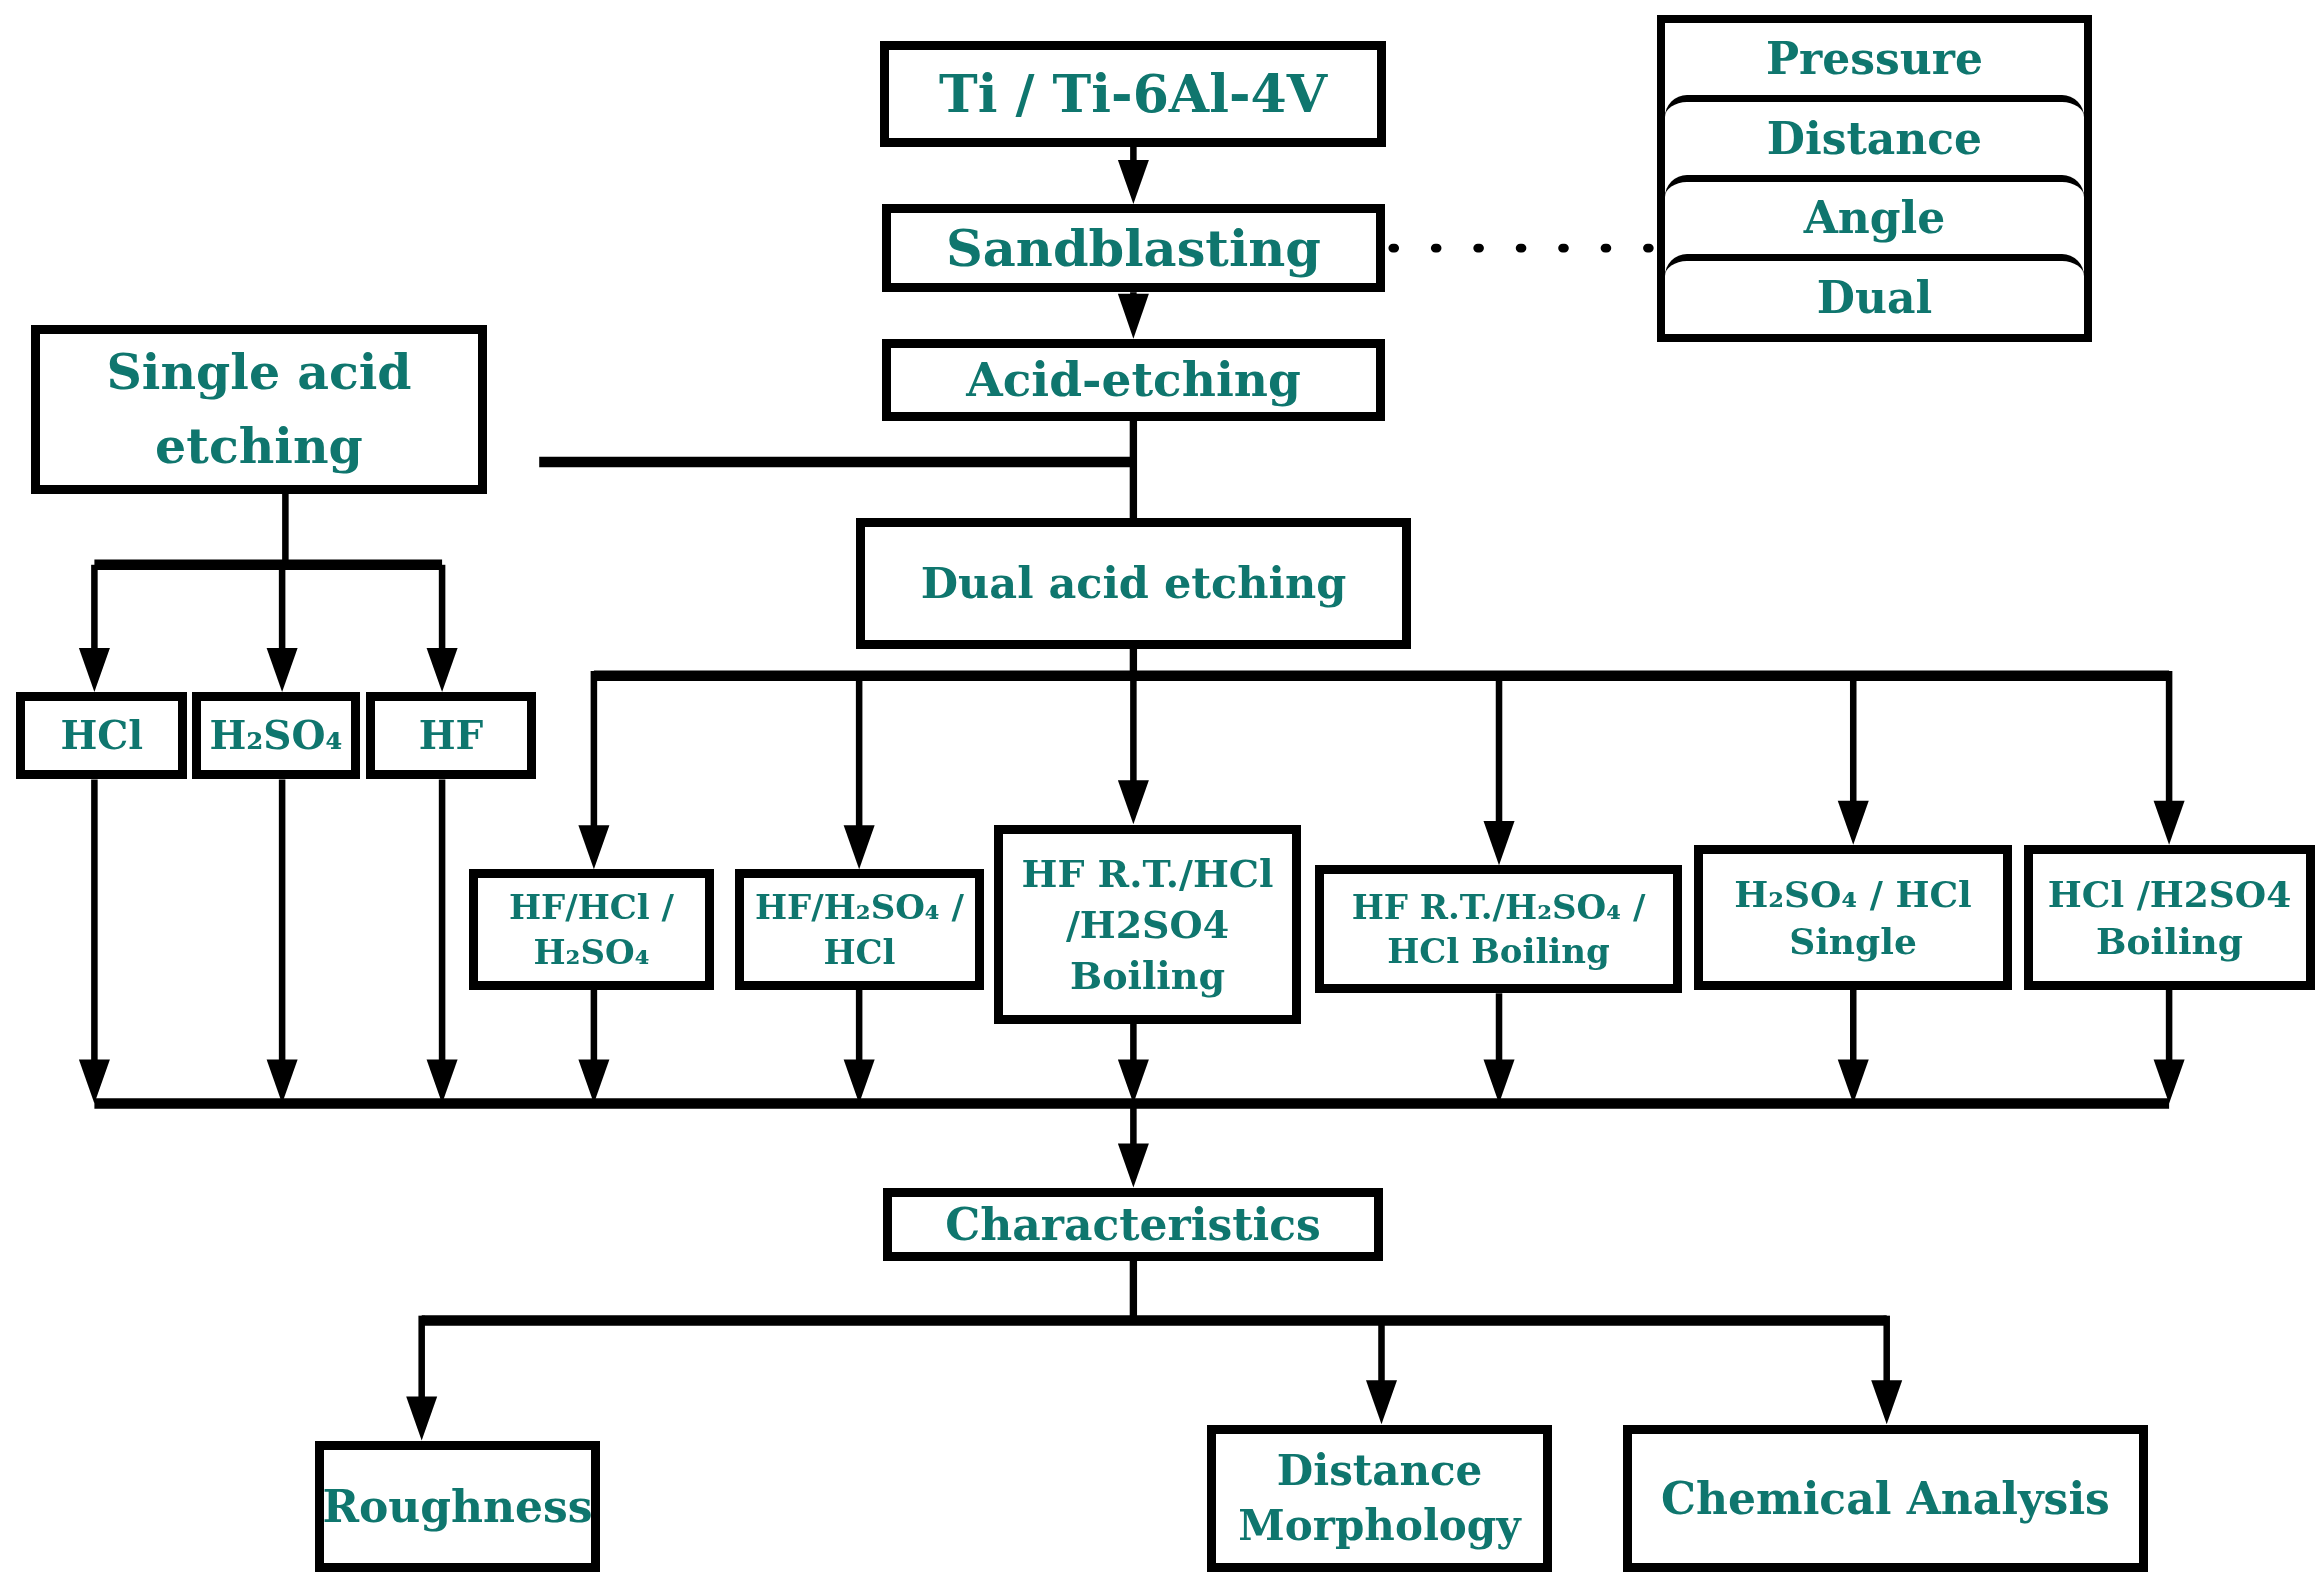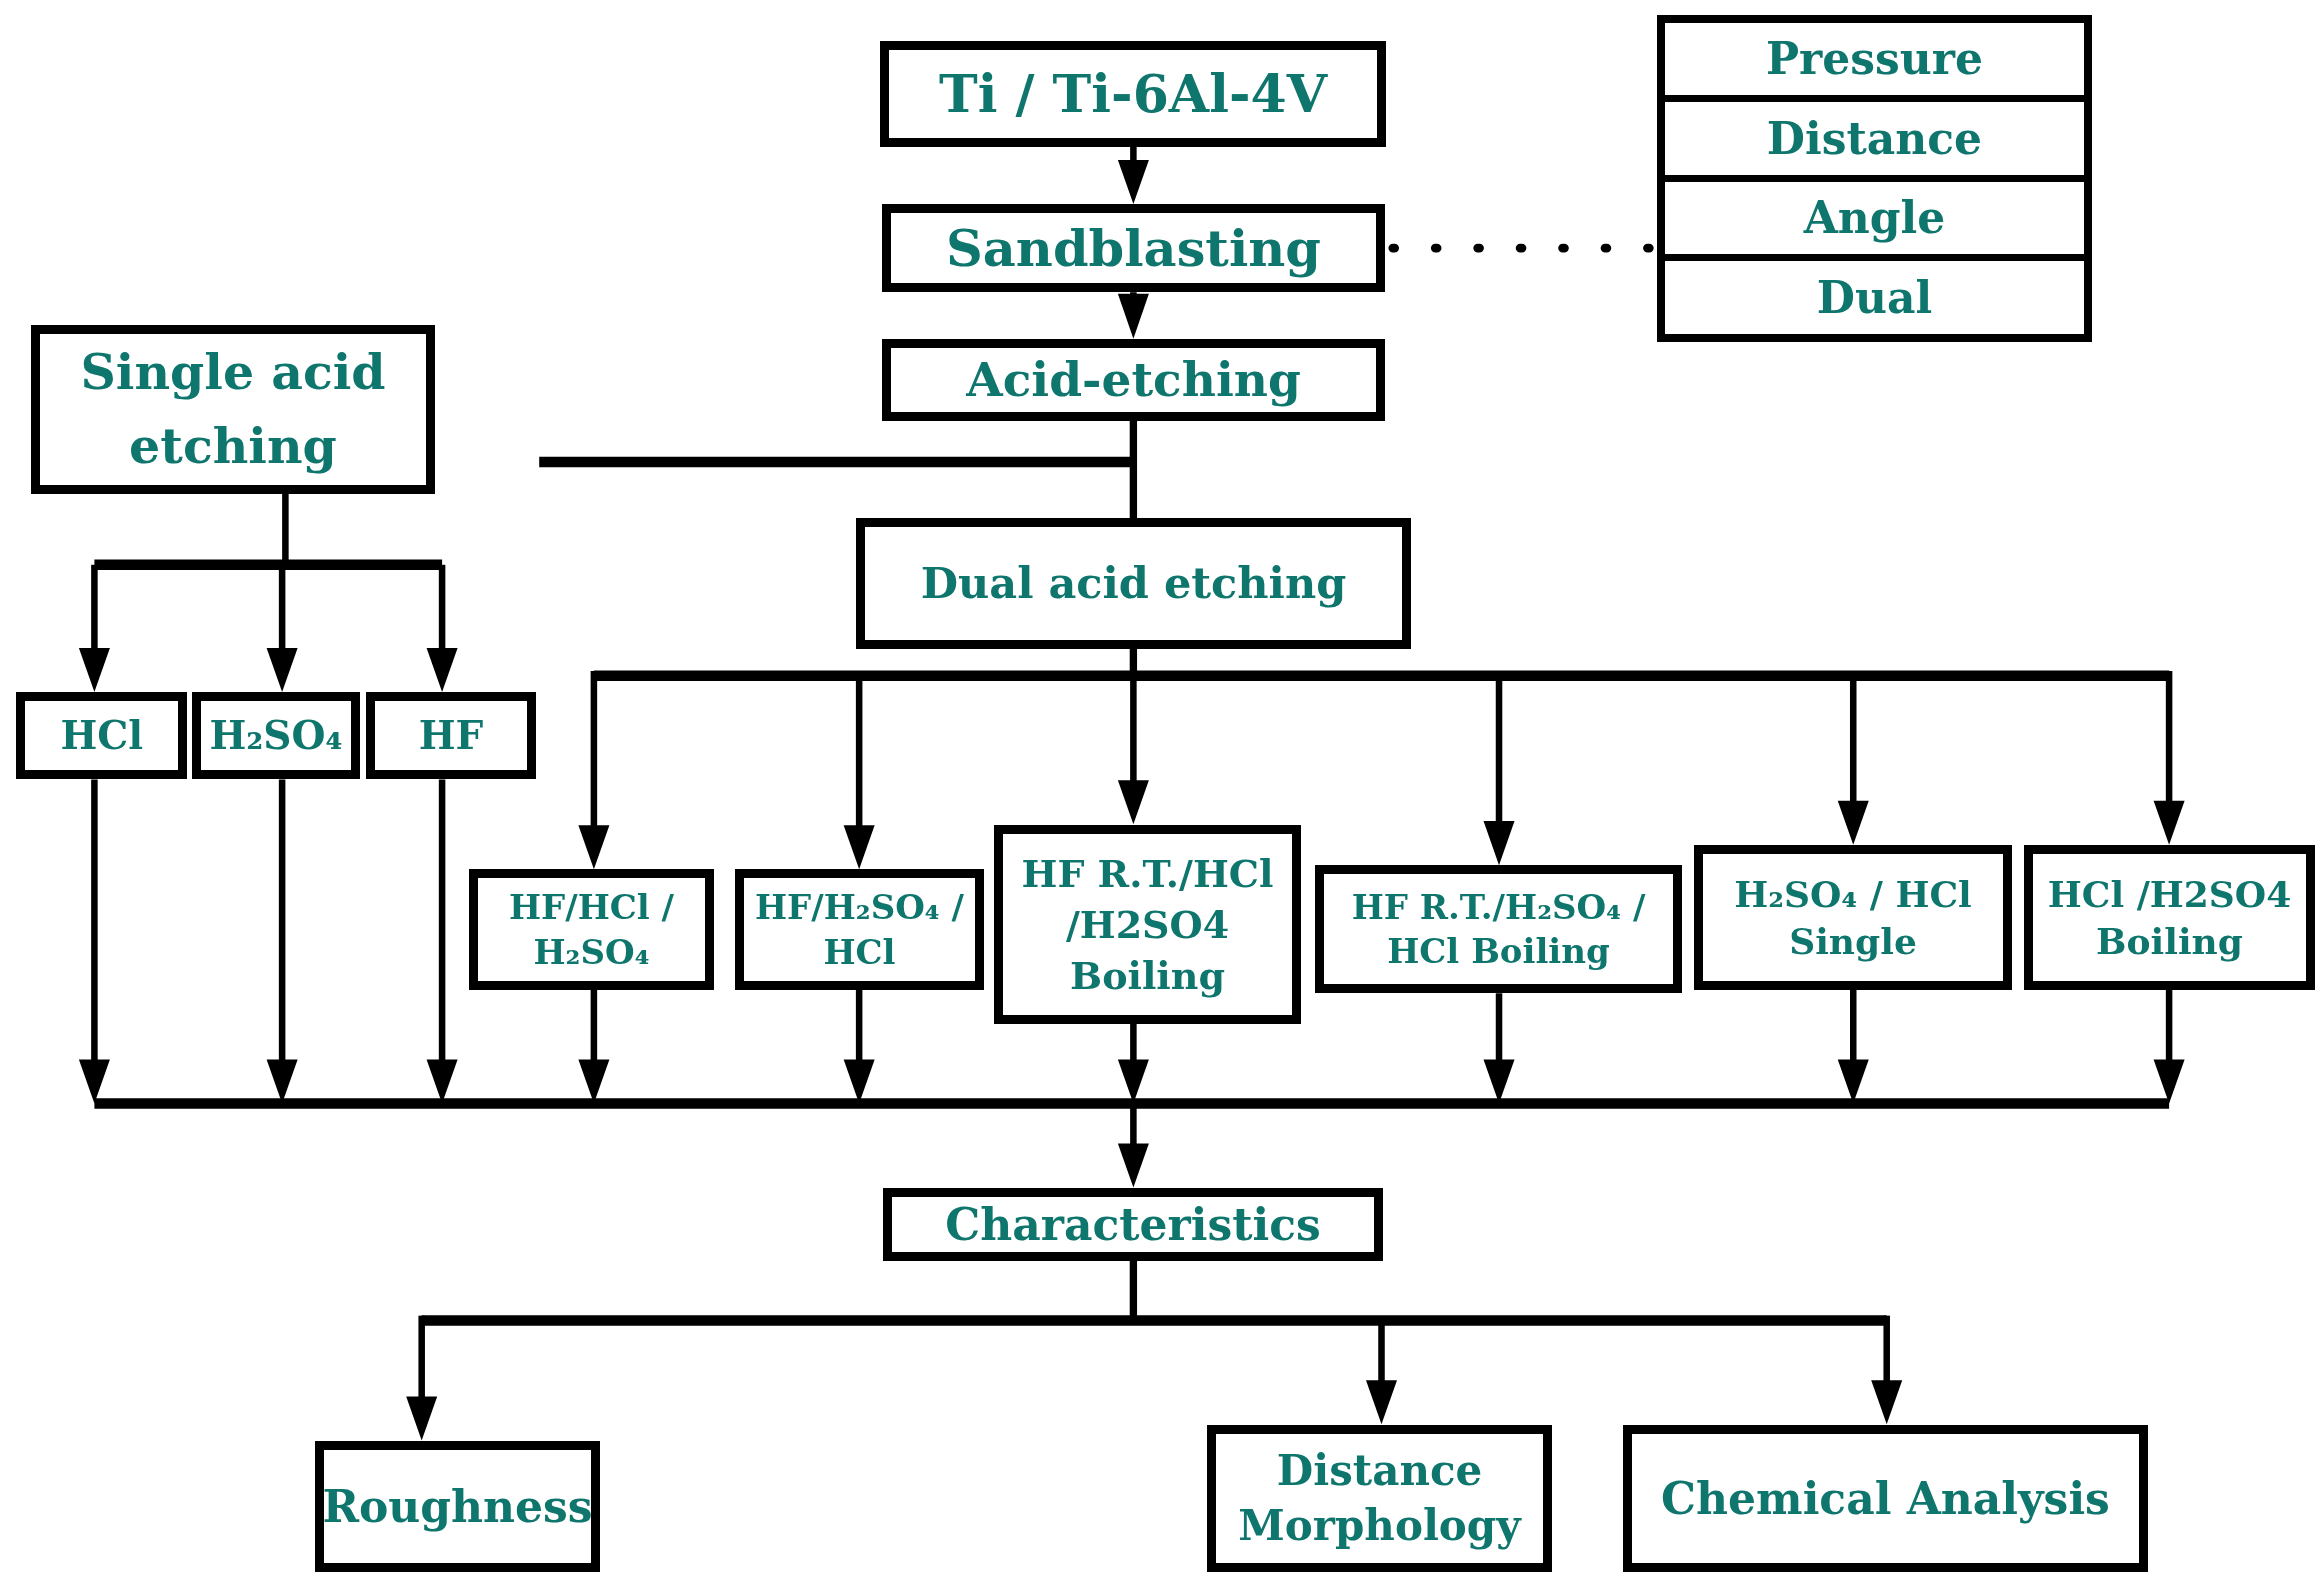--- a/index.html
+++ b/index.html
@@ -12,21 +12,21 @@
     position:absolute; box-sizing:border-box; background:#ffffff;
     border:9px solid #000; display:flex; align-items:center; justify-content:center;
     text-align:center; font-weight:700; white-space:pre-line; line-height:1.3;
   }
   .ptable {
     position:absolute; box-sizing:border-box; background:#ffffff;
     border:8.2px solid #000; display:flex; flex-direction:column;
   }
   .prow {
     flex:1; display:flex; align-items:center; justify-content:center;
-    font-weight:700; font-size:44px; border-top:7.3px solid #000;
+    font-weight:700; font-size:44px; border-top:7.3px solid #000;border-radius:22px;
   }
   .prow:first-child { border-top:none; }
   .wires line, .wires polyline { stroke:#000; }
   .wires polygon { fill:#000; }
 </style>
 </head>
 <body>
 
 <div id="stage">
 
@@ -126,21 +126,21 @@
 
   <div class="ptable" style="left:1657px;top:14.7px;width:435px;height:327px">
     <div class="prow">Pressure</div>
     <div class="prow">Distance</div>
     <div class="prow">Angle</div>
     <div class="prow">Dual</div>
   </div>
 
   <div class="node" style="left:882px;top:339px;width:503px;height:82px;font-size:47px">Acid-etching</div>
 
-  <div class="node" style="left:31px;top:325px;width:404px;height:169px;font-size:49px;line-height:1.5">Single acid
+  <div class="node" style="left:31px;top:325px;width:456px;height:169px;font-size:49px;line-height:1.5">Single acid
 etching</div>
 
   <div class="node" style="left:856px;top:518px;width:555px;height:131px;font-size:43px">Dual acid etching</div>
 
   <div class="node" style="left:16.3px;top:692px;width:171px;height:87px;font-size:39px">HCl</div>
   <div class="node" style="left:192px;top:692px;width:168px;height:87px;font-size:39px">H₂SO₄</div>
   <div class="node" style="left:366px;top:692px;width:170px;height:87px;font-size:39px">HF</div>
 
   <div class="node" style="left:469px;top:869px;width:245px;height:121px;font-size:34px">HF/HCl /
 H₂SO₄</div>

